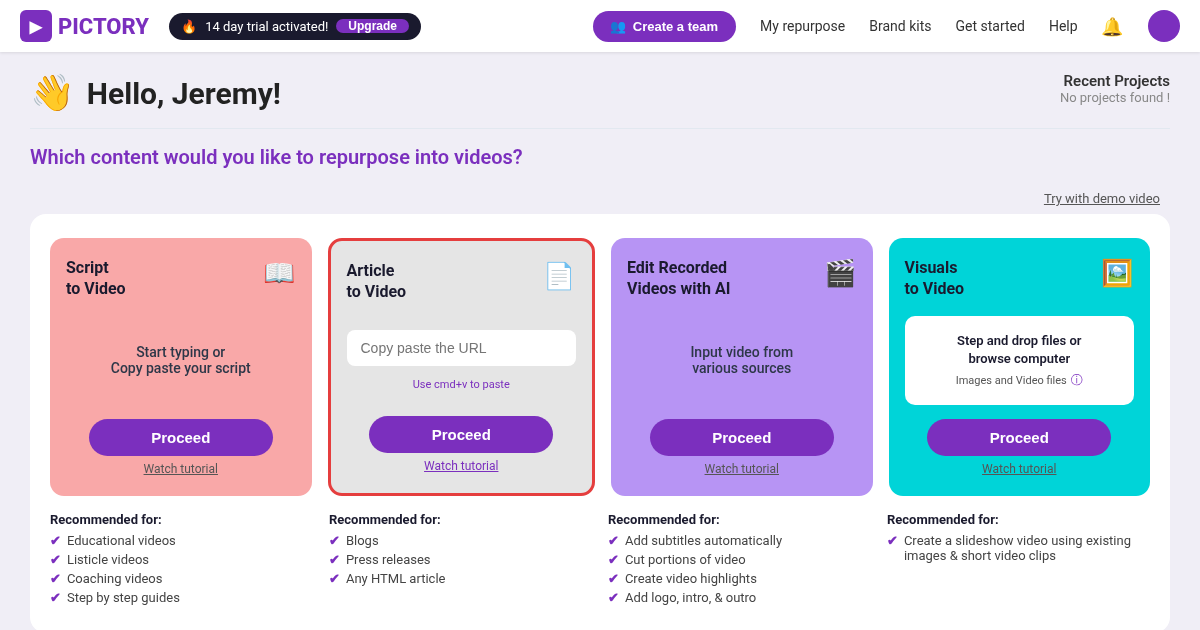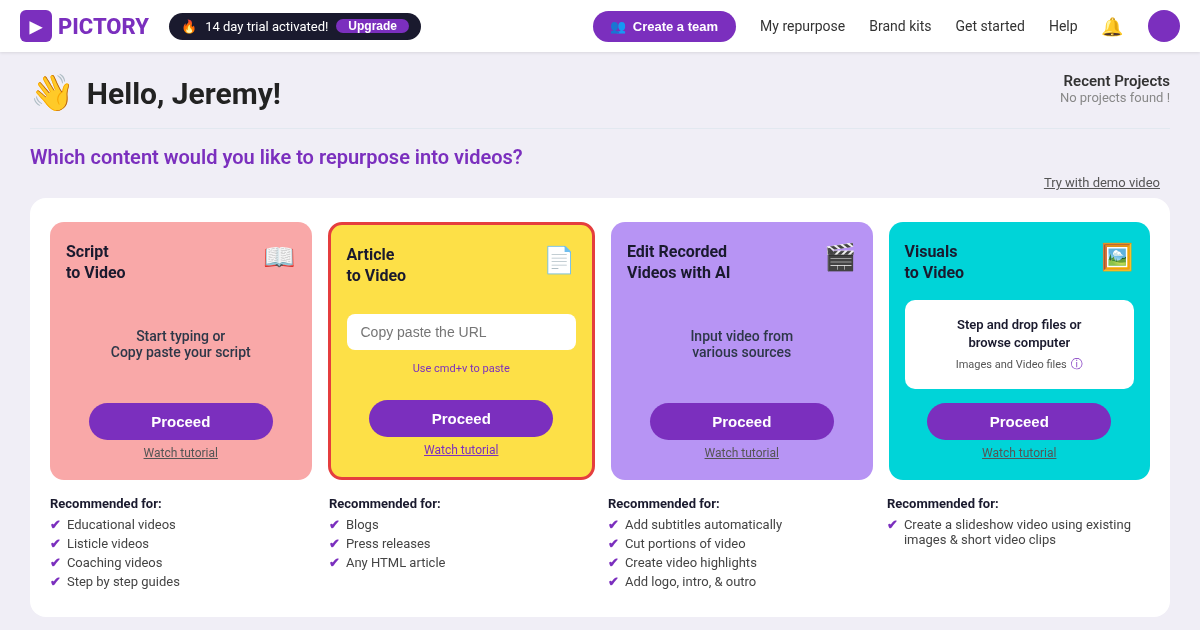--- a/index.html
+++ b/index.html
@@ -136,21 +136,21 @@
     }
     .recent-projects-empty {
       font-size: 13px;
       color: #888;
     }
 
     .section-question {
       font-size: 20px;
       font-weight: 600;
       color: #7B2FBE;
-      margin-bottom: 6px;
+      margin-bottom: 22px;
     }
 
     .demo-link-row {
       display: flex;
       justify-content: flex-end;
       padding-right: 10px;
       margin-bottom: 8px;
     }
     .demo-link {
       font-size: 13px;
@@ -178,21 +178,21 @@
       flex-direction: column;
       align-items: center;
       min-height: 200px;
       justify-content: space-between;
     }
 
     .card-pink {
       background: #f9a8a8;
     }
     .card-yellow {
-      background: #fde047;
+      background: #e5e5e5;
       border: 3px solid #e53e3e;
     }
     .card-purple {
       background: #b794f4;
     }
     .card-cyan {
       background: #00d4d8;
     }
 
     .card-header {

